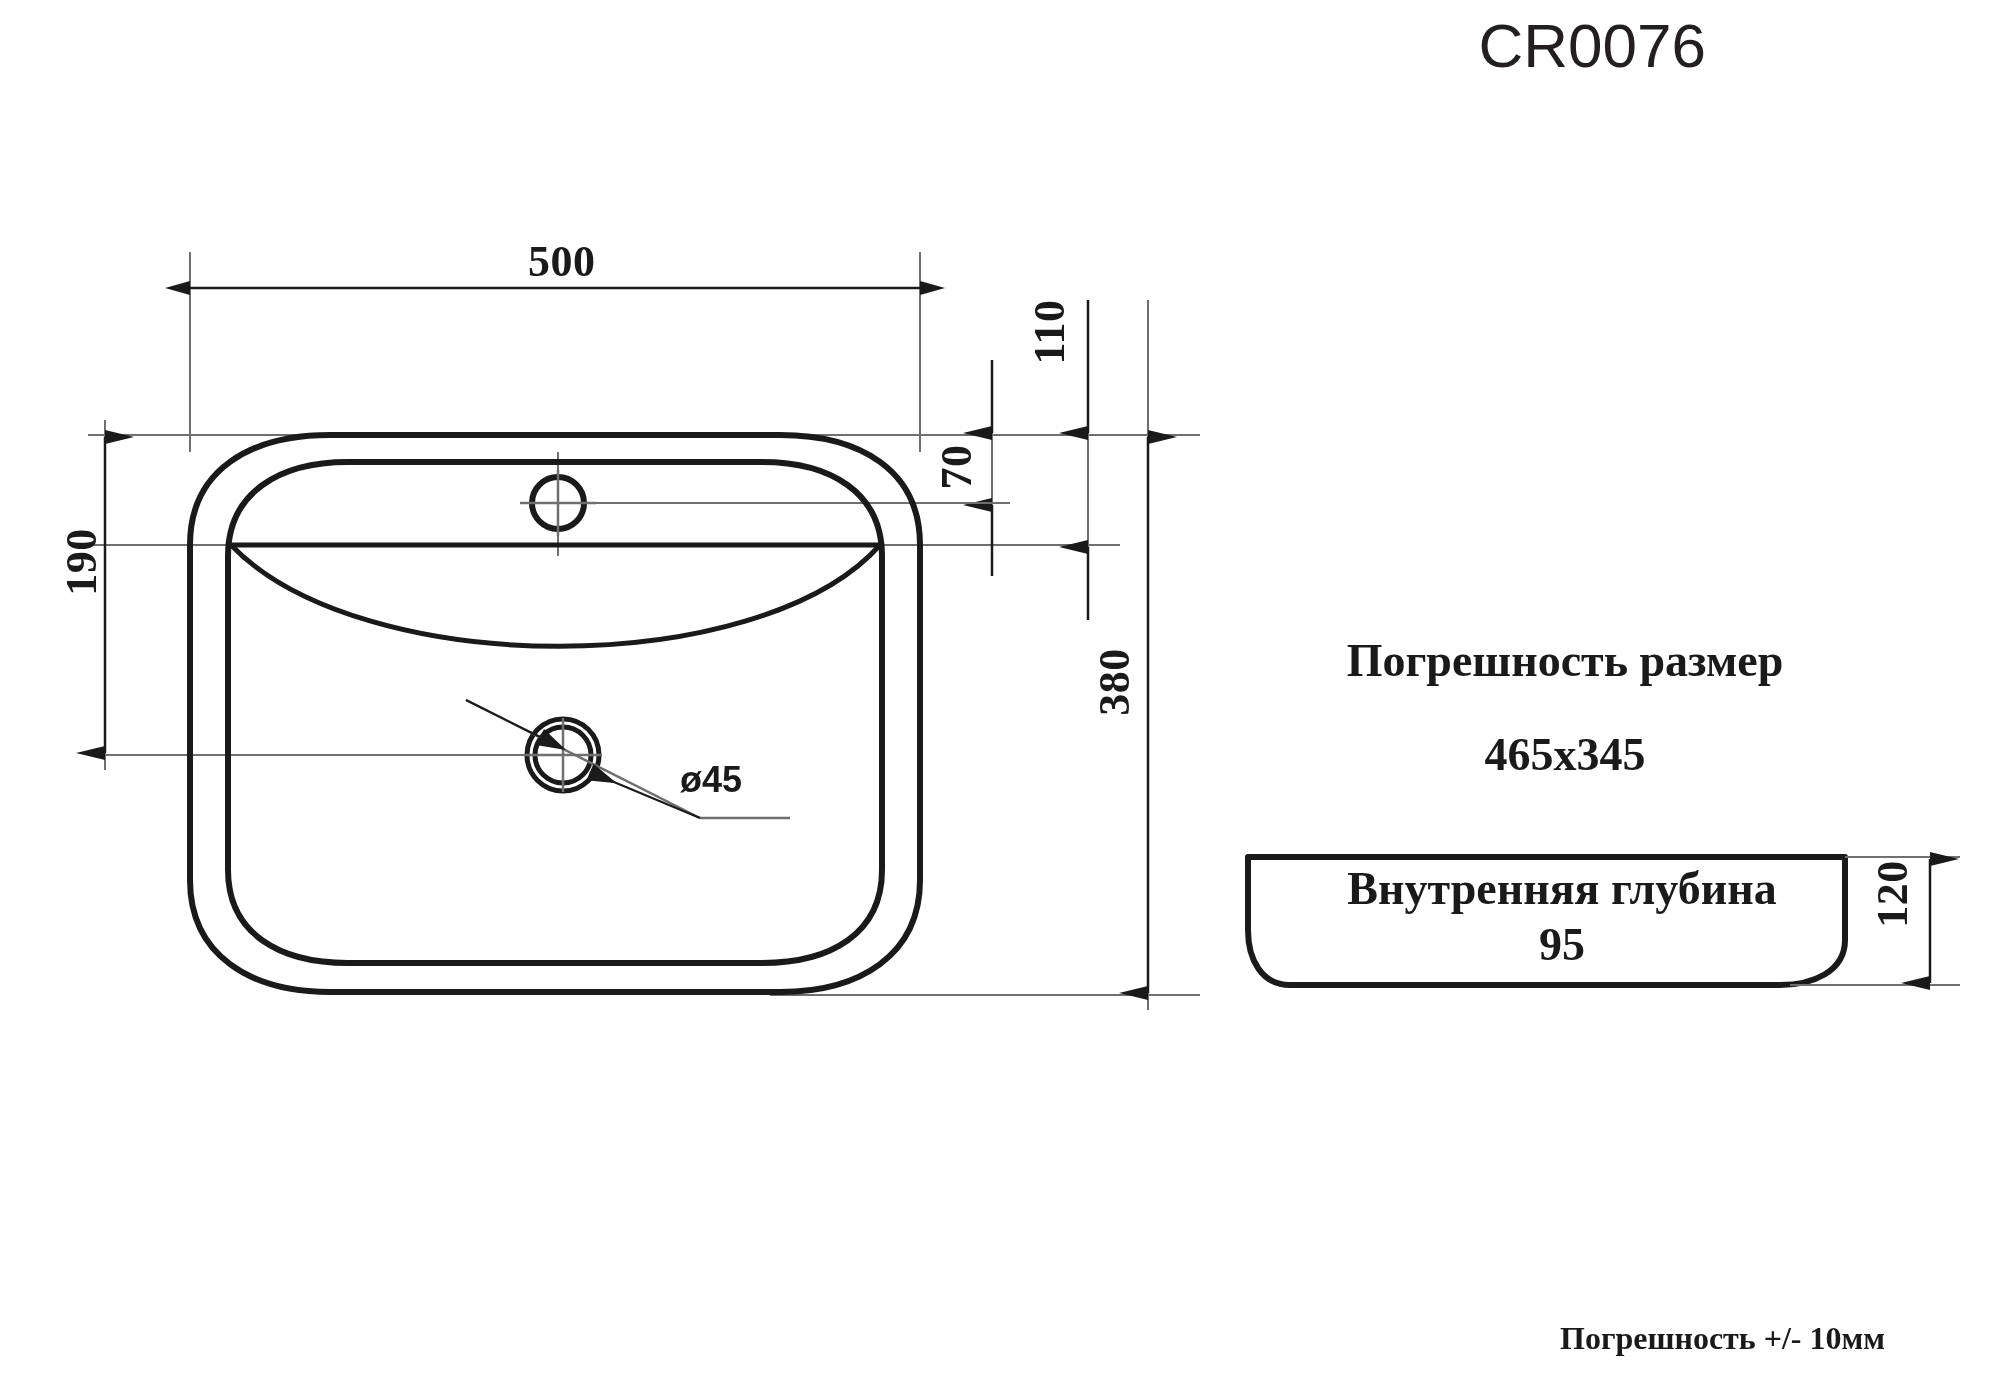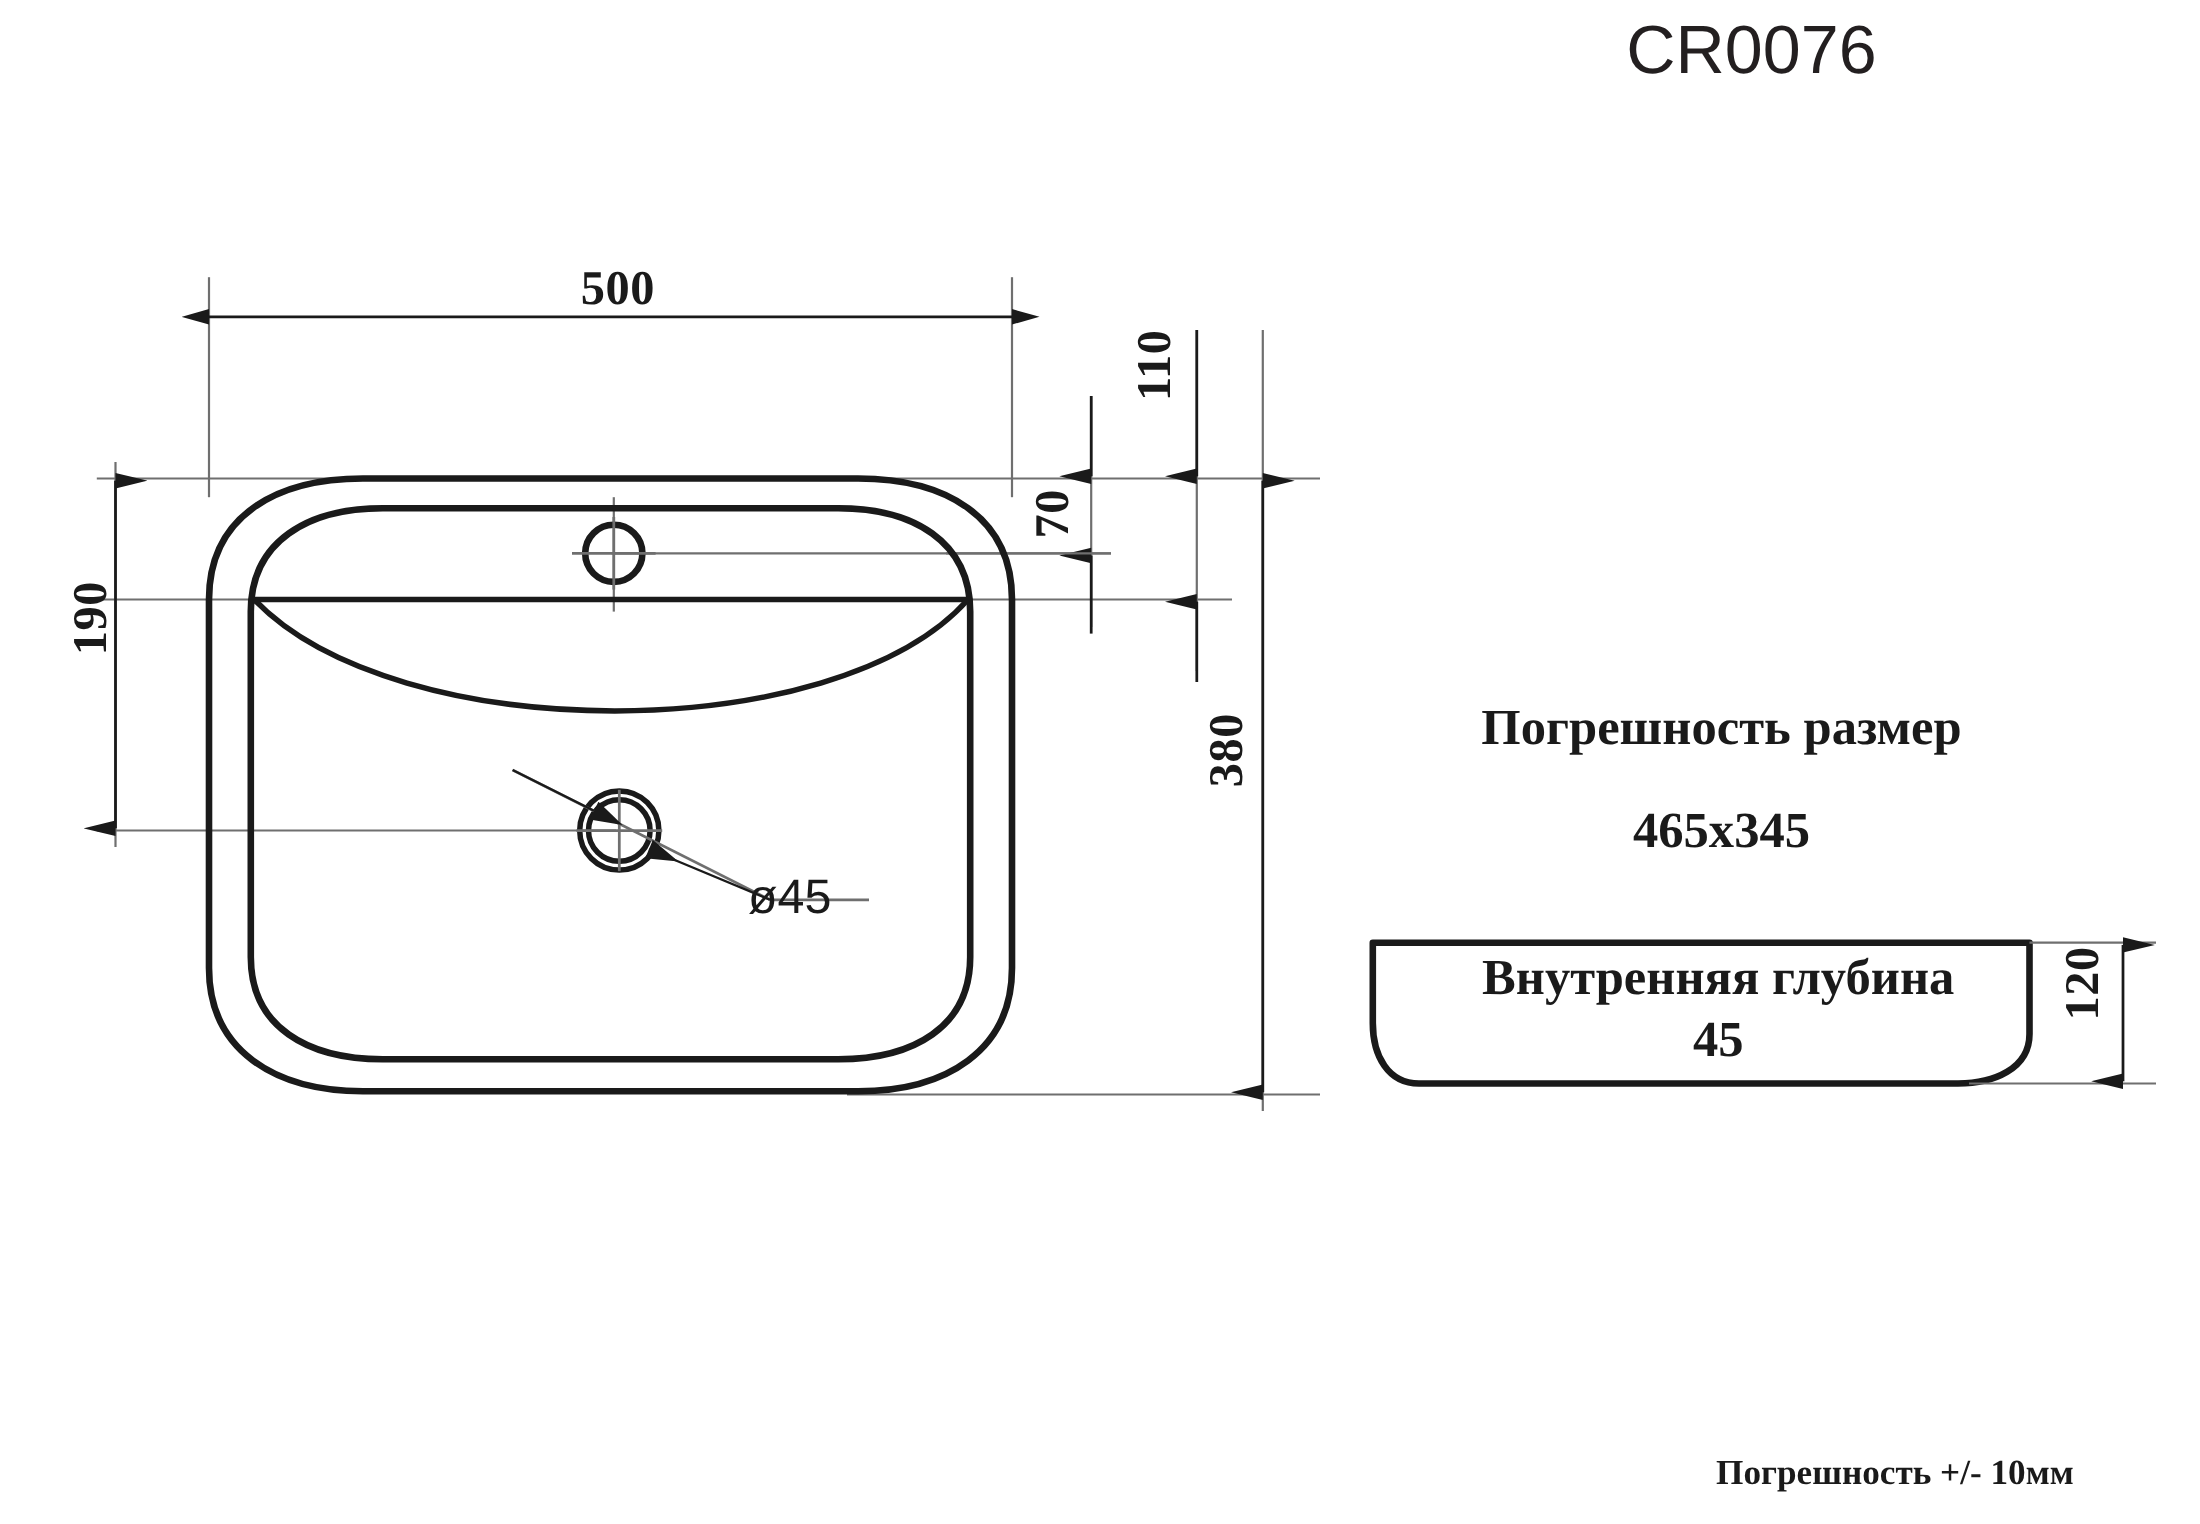--- a/index.html
+++ b/index.html
@@ -61,24 +61,23 @@
   .note-line {
     font-size: 46px;
     font-weight: bold;
     text-align: center;
   }
   .footer-note {
     font-size: 32px;
     font-weight: bold;
   }
   .dia-label {
-    font-size: 44px;
-    font-weight: normal;
+    font-size: 36px;
+    font-weight: bold;
     font-family: "Liberation Sans", sans-serif;
-    margin-top: 32px;
   }
 </style>
 </head>
 <body>
 
 <div id="drawing-root">
 
   <div class="part-code">CR0076</div>
 
   <svg class="sheet" viewBox="0 0 2000 1385">
@@ -232,19 +231,19 @@
   <div class="txt dim-num dim-rot" style="left:985px; top:310px; width:130px; text-align:center;">110</div>
 
   <div class="txt dia-label" style="left:680px; top:762px;">ø45</div>
 
   <div class="txt note-line" style="left:1250px; top:638px; width:630px;">Погрешность размер</div>
 
   <div class="txt note-line" style="left:1250px; top:732px; width:630px;">465х345</div>
 
   <div class="txt note-line" style="left:1262px; top:866px; width:600px;">Внутренняя глубина</div>
 
-  <div class="txt note-line" style="left:1262px; top:922px; width:600px;">45</div>
+  <div class="txt note-line" style="left:1262px; top:922px; width:600px;">95</div>
 
   <div class="txt dim-num dim-rot" style="left:1828px; top:872px; width:130px; text-align:center;">120</div>
 
   <div class="txt footer-note" style="left:1560px; top:1322px;">Погрешность +/- 10мм</div>
 
 </div>
 
 </body></html>

